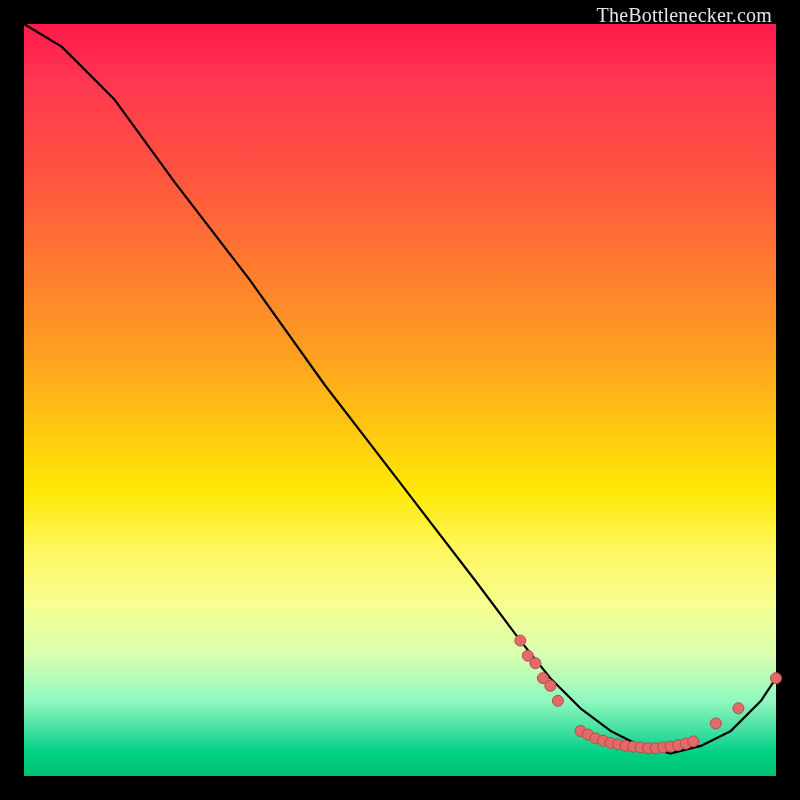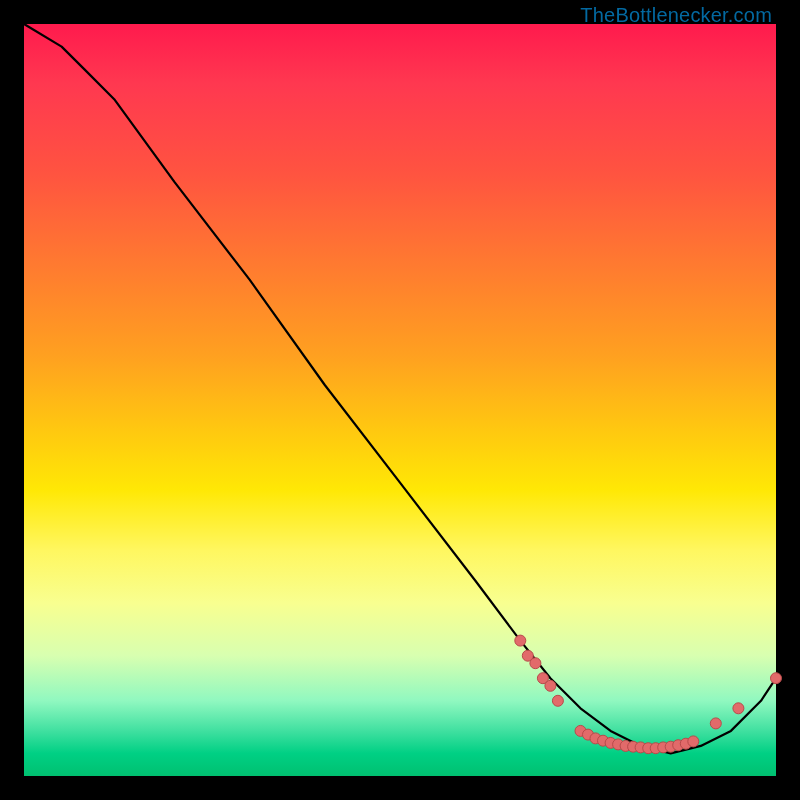--- a/index.html
+++ b/index.html
@@ -33,24 +33,25 @@
       #90f8c0 90%,
       #40e0a0 94%,
       #00d084 97%,
       #00c070 100%
     );
   }
   .attribution {
     position: absolute;
     top: 4px;
     right: 28px;
-    color: #0369a1;
+    color: #e5e5e5;
     font-size: 20px;
     font-weight: 500;
     letter-spacing: 0.2px;
+    font-family: Liberation Serif, serif;
   }
   svg.plot {
     position: absolute;
     left: 0;
     top: 0;
     width: 752px;
     height: 752px;
     overflow: visible;
   }
   .curve {

